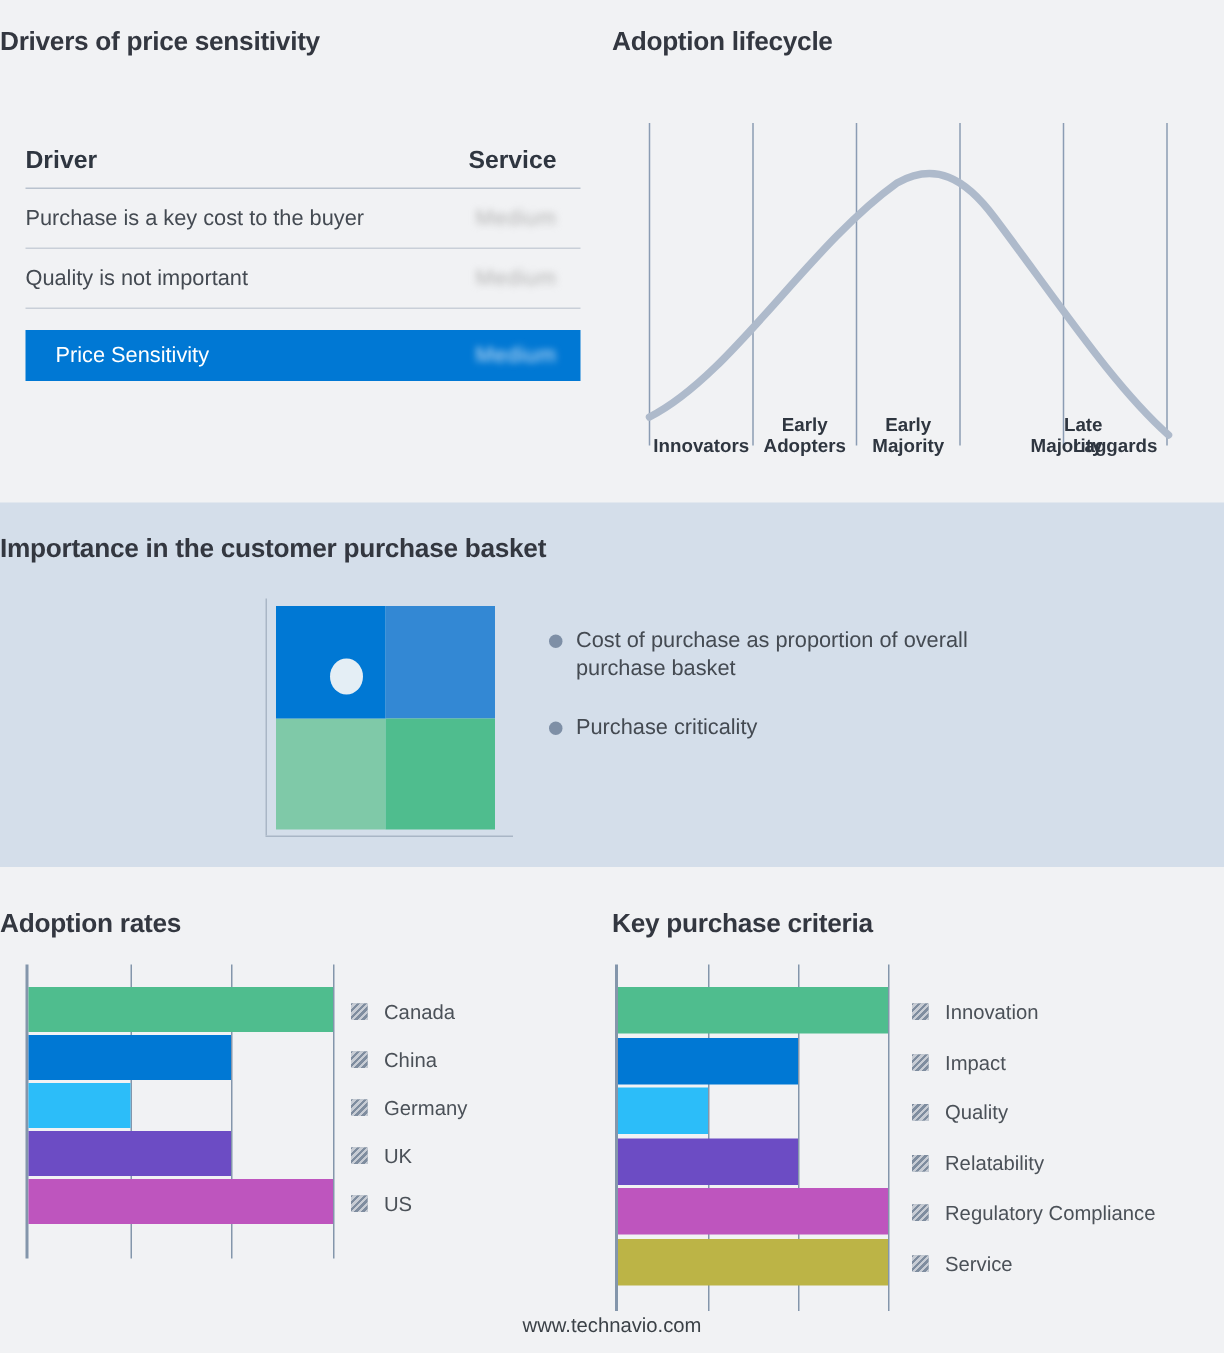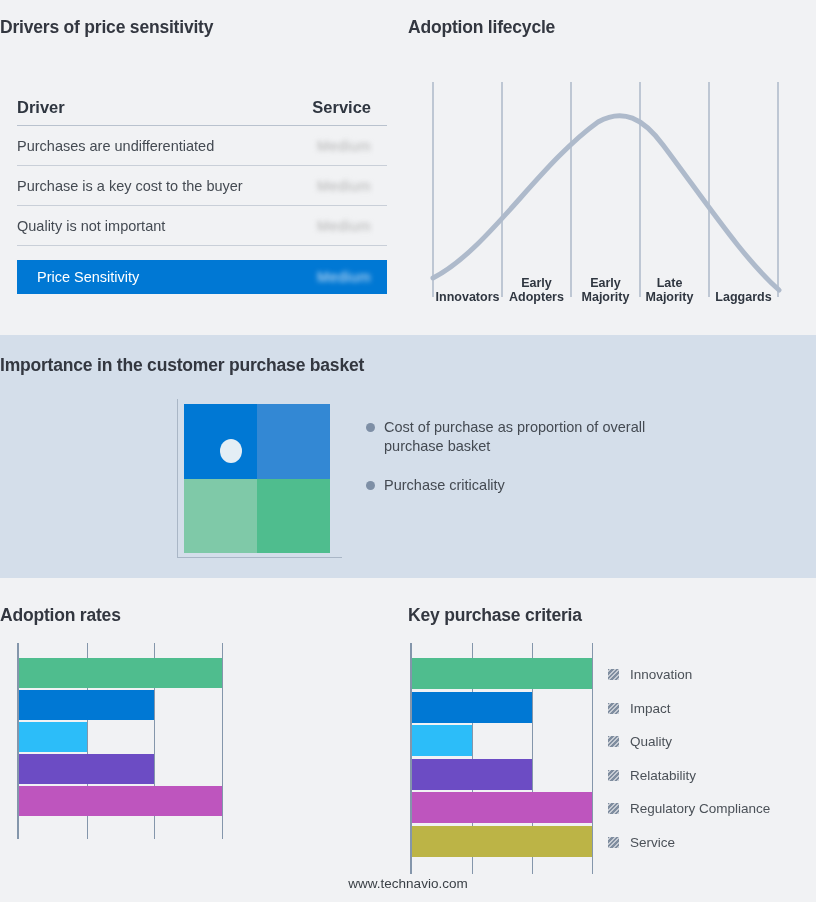--- a/index.html
+++ b/index.html
@@ -176,24 +176,20 @@
 
   <div id="drivers-panel"></div>
   <div class="panel-title" id="drivers-title">Drivers of price sensitivity</div>
 
   <div class="table">
     <div class="trow head">
       <div class="cell">Driver</div>
       <div class="cell impact">Service</div>
     </div>
 
-    <div class="trow">
-      <div class="cell">Purchases are undifferentiated</div>
-      <div class="cell impact blurred">Medium</div>
-    </div>
 
     <div class="trow">
       <div class="cell">Purchase is a key cost to the buyer</div>
       <div class="cell impact blurred">Medium</div>
     </div>
 
     <div class="trow">
       <div class="cell">Quality is not important</div>
       <div class="cell impact blurred">Medium</div>
     </div>
@@ -223,21 +219,21 @@
       <span>Innovators</span>
     </div>
     <div class="lc-label" style="left:94px; top:277px; width:69px;">
       <span>Early</span><br>
       <span>Adopters</span>
     </div>
     <div class="lc-label" style="left:163px; top:277px; width:69px;">
       <span>Early</span><br>
       <span>Majority</span>
     </div>
-    <div class="lc-label" style="left:216px; top:277px; width:91px;">
+    <div class="lc-label" style="left:236px; top:277px; width:91px;text-align:right;">
       <span>Late</span><br>
       <span>Majority</span>
     </div>
     <div class="lc-label" style="left:301px; top:291px; width:69px;">
       <span>Laggards</span>
     </div>
   </div>
 
   <div class="panel-title" id="importance-title">Importance in the customer purchase basket</div>
 
@@ -269,20 +265,42 @@
   <div class="barchart" id="adoption-chart" style="left:17px; top:643px; width:380px; height:200px;">
       <div class="axis-y" style="height: 196px;"></div>
       <div class="gridline" style="left: 69.6667px; height: 196px;"></div>
       <div class="gridline" style="left: 137.333px; height: 196px;"></div>
       <div class="gridline" style="left: 205px; height: 196px;"></div>
       <div class="bar" style="top: 15px; height: 30px; width: 203px; background: rgb(79, 189, 142);"></div>
       <div class="bar" style="top: 47px; height: 30px; width: 135.333px; background: rgb(0, 120, 212);"></div>
       <div class="bar" style="top: 79px; height: 30px; width: 67.6667px; background: rgb(44, 189, 249);"></div>
       <div class="bar" style="top: 111px; height: 30px; width: 135.333px; background: rgb(108, 76, 196);"></div>
       <div class="bar" style="top: 143px; height: 30px; width: 203px; background: rgb(190, 85, 190);"></div>
+    </div>
+  <div class="bar-legend" id="adoption-legend" style="left:234px; top:658px;">
+      <div class="bl-item" style="height: 32px;">
+        <div class="bl-swatch"></div>
+        <div class="bl-label">Canada</div>
+      </div>
+      <div class="bl-item" style="height: 32px;">
+        <div class="bl-swatch"></div>
+        <div class="bl-label">China</div>
+      </div>
+      <div class="bl-item" style="height: 32px;">
+        <div class="bl-swatch"></div>
+        <div class="bl-label">Germany</div>
+      </div>
+      <div class="bl-item" style="height: 32px;">
+        <div class="bl-swatch"></div>
+        <div class="bl-label">UK</div>
+      </div>
+      <div class="bl-item" style="height: 32px;">
+        <div class="bl-swatch"></div>
+        <div class="bl-label">US</div>
+      </div>
     </div>
 
   <div class="panel-title" id="criteria-title">Key purchase criteria</div>
   <div class="barchart" id="criteria-chart" style="left:410px; top:643px; width:380px; height:220px;">
       <div class="axis-y" style="height: 231px;"></div>
       <div class="gridline" style="left: 62px; height: 231px;"></div>
       <div class="gridline" style="left: 122px; height: 231px;"></div>
       <div class="gridline" style="left: 182px; height: 231px;"></div>
       <div class="bar" style="top: 15.25px; height: 31px; width: 180px; background: rgb(79, 189, 142);"></div>
       <div class="bar" style="top: 48.75px; height: 31px; width: 120px; background: rgb(0, 120, 212);"></div>

